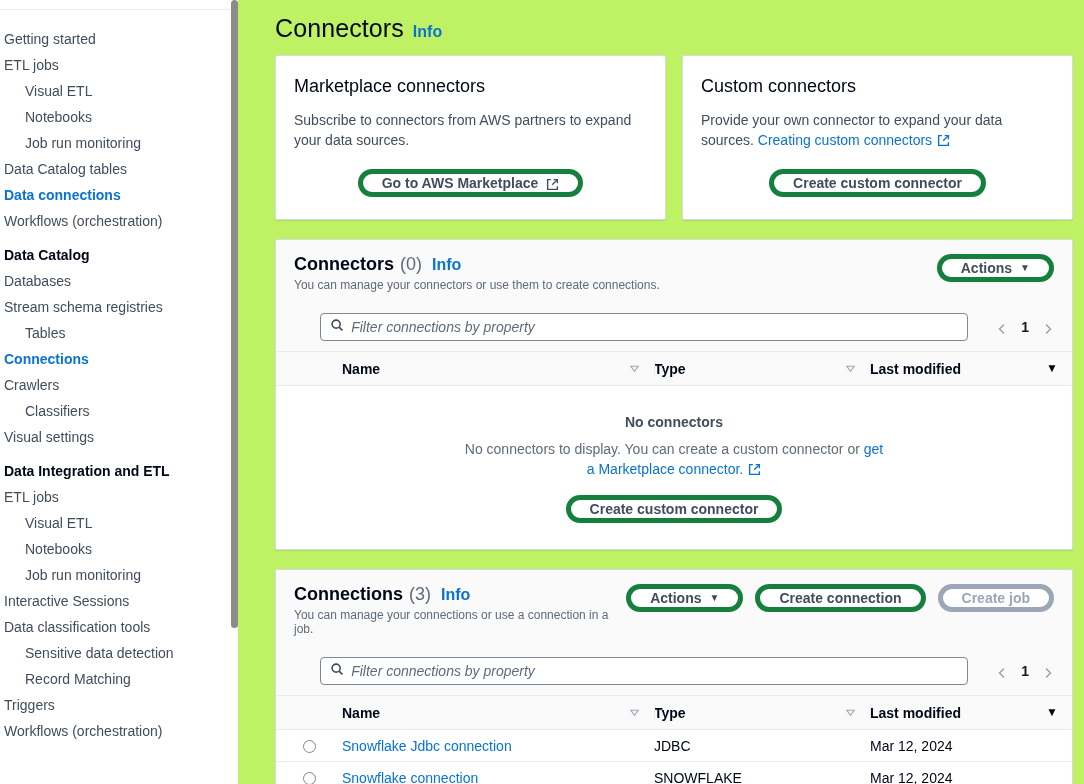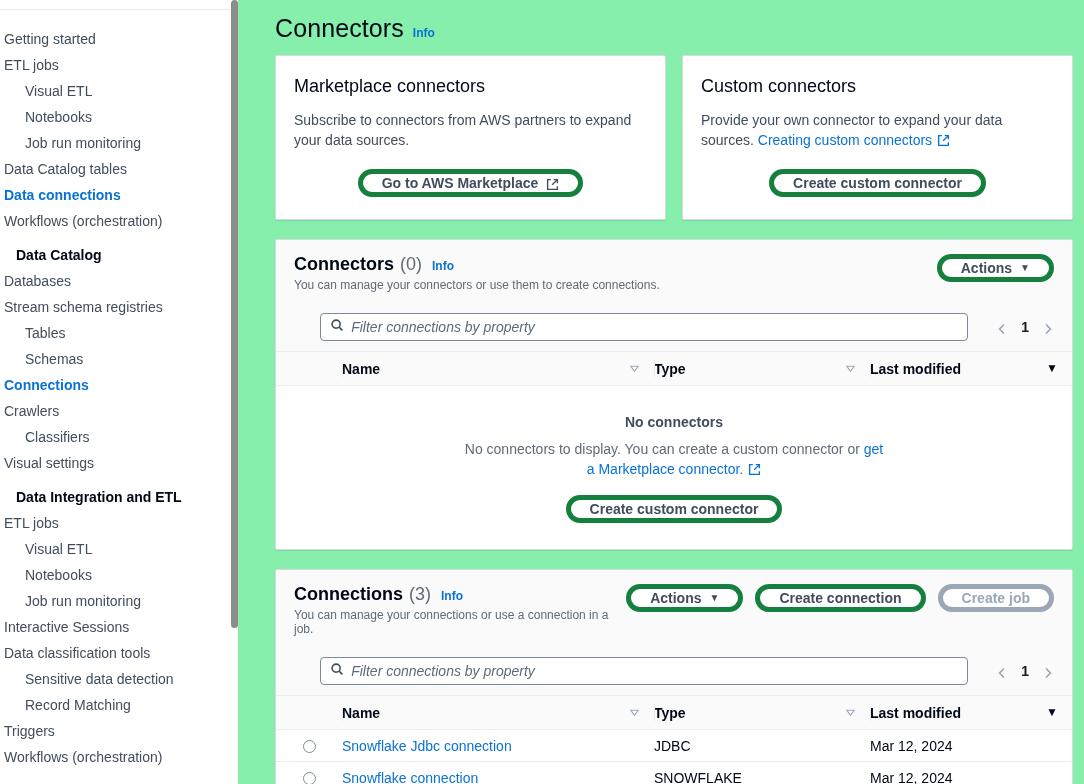--- a/index.html
+++ b/index.html
@@ -32,51 +32,51 @@
     white-space: nowrap;
     cursor: pointer;
   }
   .nav-item.sub { padding-left: 25px; }
   .nav-item.active { color: #0972d3; font-weight: bold; }
   .nav-group {
     font-size: 14px;
     font-weight: bold;
     color: #000716;
     line-height: 26px;
-    padding-left: 16px;
+    padding-left: 4px;
     margin-top: 8px;
     white-space: nowrap;
   }
   .sidebar-scrollbar-track {
     position: absolute; top: 0; right: 0; width: 8px; height: 784px;
     background: #ffffff;
   }
   .sidebar-scrollbar-thumb {
     position: absolute; top: 0; right: 0; width: 7px; height: 628px;
     background: #8c8c8c; border-radius: 4px;
   }
 
   
   .main {
     flex: 1 1 auto;
-    background: #86efac;
+    background: #bef264;
     height: 784px;
     position: relative;
     overflow: hidden;
     padding: 0 11px 14px 37px;
   }
   .page-title-row {
     display: flex; align-items: baseline; gap: 9px;
     padding-top: 14px; padding-bottom: 12px;
   }
   h1.page-title {
     font-size: 25px; font-weight: normal; color: #000716; letter-spacing: 0.1px;
   }
   .info-link {
-    font-size: 12px; font-weight: bold; color: #0972d3; cursor: pointer;
+    font-size: 16px; font-weight: bold; color: #0972d3; cursor: pointer;
   }
 
   
   .cards { display: flex; gap: 16px; }
   .card {
     background: #ffffff;
     border: 1px solid #d5dbdb;
     border-radius: 2px;
     box-shadow: 0 1px 1px 0 rgba(0,28,36,0.10);
     flex: 1 1 0;
@@ -227,21 +227,20 @@
       <div class="nav-item sub">Notebooks</div>
       <div class="nav-item sub">Job run monitoring</div>
       <div class="nav-item">Data Catalog tables</div>
       <div class="nav-item active">Data connections</div>
       <div class="nav-item">Workflows (orchestration)</div>
 
       <div class="nav-group">Data Catalog</div>
       <div class="nav-item">Databases</div>
       <div class="nav-item">Stream schema registries</div>
       <div class="nav-item sub">Tables</div>
-      <div class="nav-item sub">Schemas</div>
       <div class="nav-item active">Connections</div>
       <div class="nav-item">Crawlers</div>
       <div class="nav-item sub">Classifiers</div>
       <div class="nav-item">Visual settings</div>
 
       <div class="nav-group">Data Integration and ETL</div>
       <div class="nav-item">ETL jobs</div>
       <div class="nav-item sub">Visual ETL</div>
       <div class="nav-item sub">Notebooks</div>
       <div class="nav-item sub">Job run monitoring</div>

